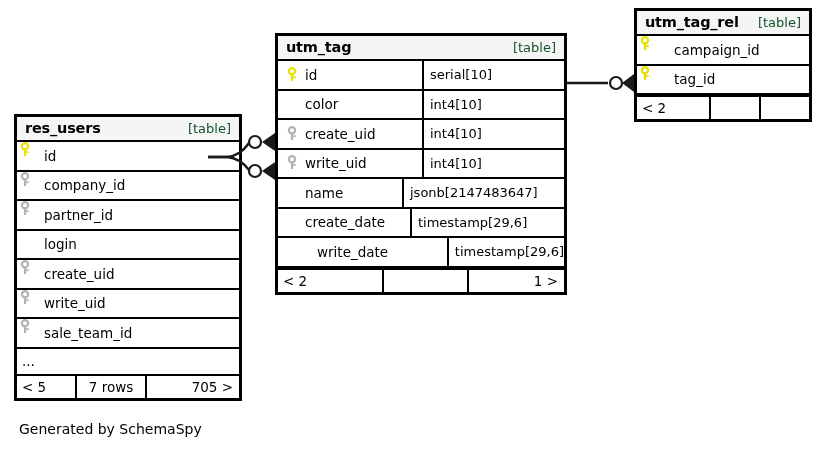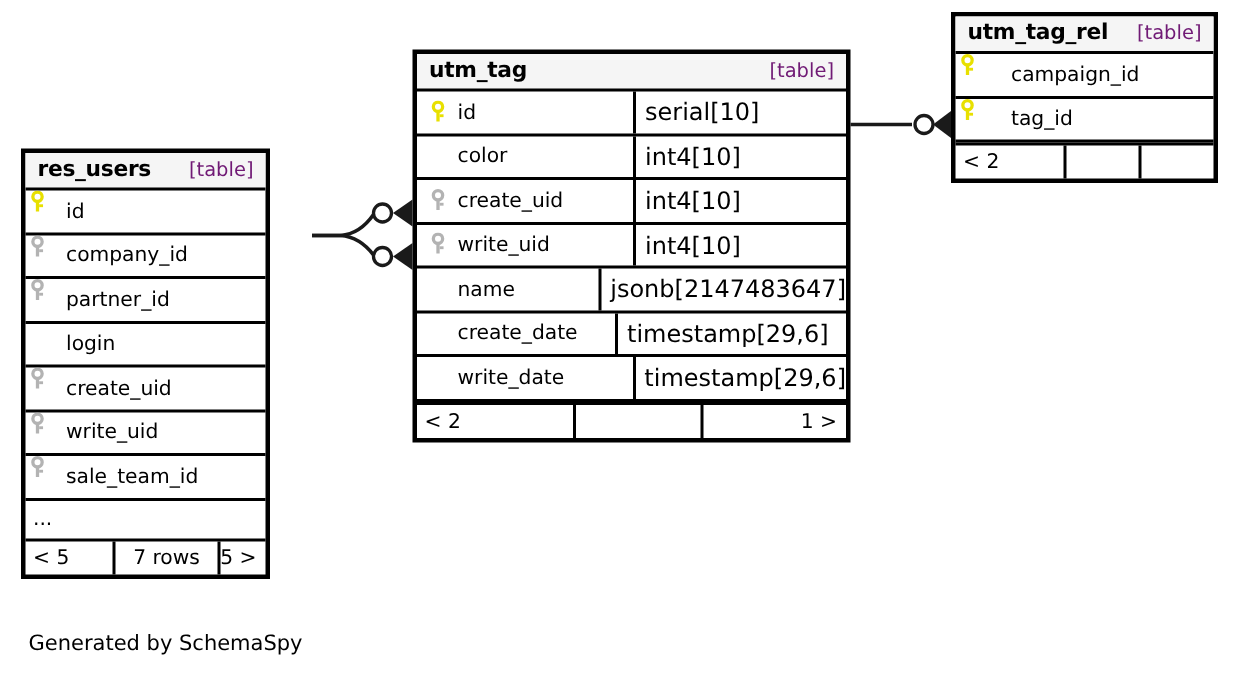--- a/index.html
+++ b/index.html
@@ -34,21 +34,21 @@
     box-sizing: border-box;
   }
   .er-title {
     font-weight: bold;
     font-size: 14.5px;
     letter-spacing: -0.2px;
     white-space: nowrap;
   }
   .er-kind {
     font-size: 13px;
-    color: #701a75;
+    color: #14532d;
     white-space: nowrap;
   }
 
   .er-row {
     display: flex;
     height: 29.5px;
     border-bottom: 2px solid #000000;
     box-sizing: border-box;
   }
   .er-row:last-of-type { border-bottom: none; }
@@ -58,21 +58,21 @@
     align-items: center;
     font-size: 13.5px;
     padding-left: 6px;
     box-sizing: border-box;
     white-space: nowrap;
     overflow: hidden;
   }
   .er-col-type {
     display: flex;
     align-items: center;
-    font-size: 16px;
+    font-size: 13px;
     padding-left: 6px;
     border-left: 2px solid #000000;
     box-sizing: border-box;
     white-space: nowrap;
     flex: 1 1 auto;
   }
 
   
   .key {
     width: 16px;
@@ -135,21 +135,21 @@
     left: 19px;
     top: 421px;
     font-size: 14px;
     color: #000000;
     white-space: nowrap;
   }
 </style>
 </head>
 <body>
 
-<div class="er-table" id="tbl-res_users" style="left:14px; top:99px; width:166px;">
+<div class="er-table" id="tbl-res_users" style="left:14px; top:114px; width:228px;">
 
   <div class="er-header">
     <span class="er-title">res_users</span>
     <span class="er-kind">[table]</span>
   </div>
 
   <div class="er-row">
     <span class="key">
       <svg width="16" height="16" viewBox="0 0 16 16">
         <circle cx="8" cy="4.2" r="3.1" fill="none" stroke="#e8e000" stroke-width="2.2"></circle>
@@ -296,21 +296,21 @@
 
   <div class="er-row">
     <span class="er-col-name" style="width:132px;">
       <span class="key-spacer"></span>
       <span>create_date</span>
     </span>
     <span class="er-col-type">timestamp[29,6]</span>
   </div>
 
   <div class="er-row">
-    <span class="er-col-name" style="width:172px;">
+    <span class="er-col-name" style="width:172px;margin-left:12px;">
       <span class="key-spacer"></span>
       <span>write_date</span>
     </span>
     <span class="er-col-type">timestamp[29,6]</span>
   </div>
 
   <div class="er-footer">
     <span class="cell cell-left" style="width:104px;">&lt; 2</span>
     <span class="cell cell-center" style="width:85px;"></span>
     <span class="cell cell-right" style="flex:1;">1 &gt;</span>

